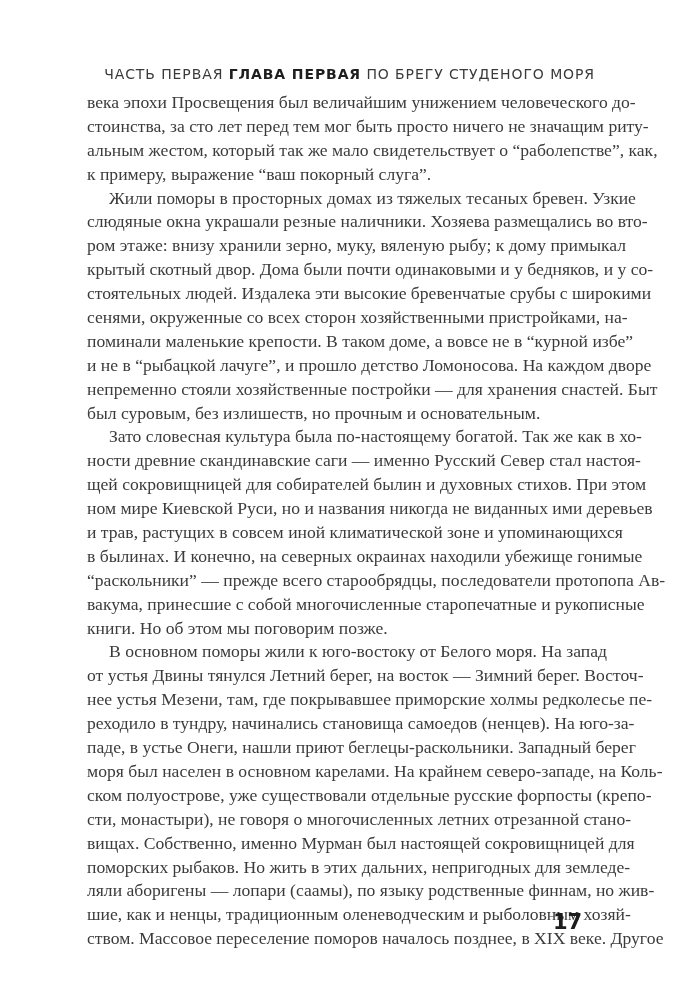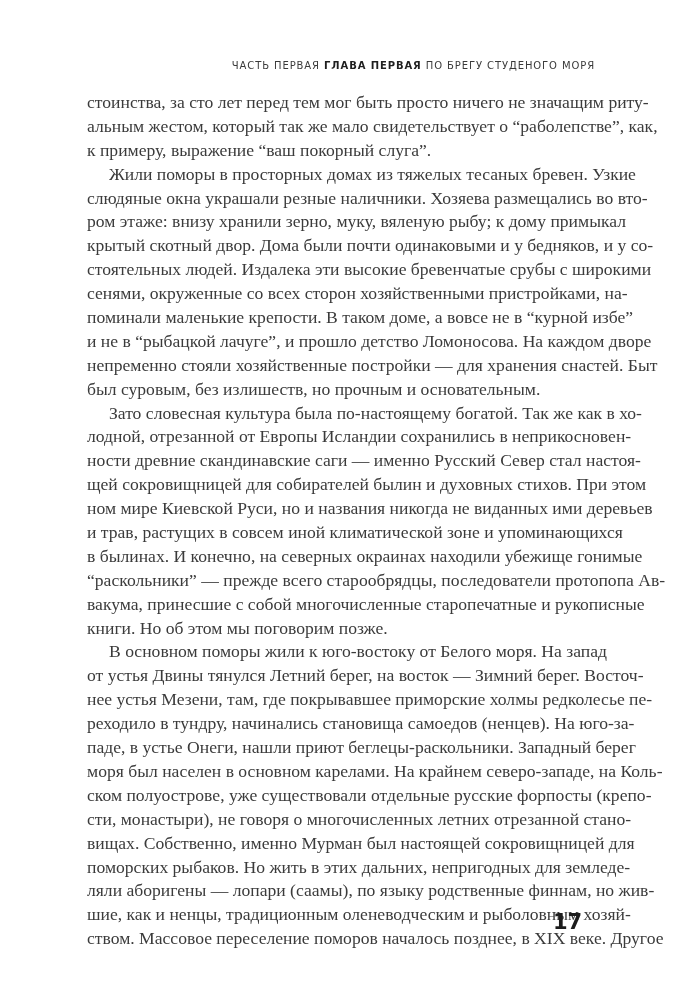--- a/index.html
+++ b/index.html
@@ -8,24 +8,24 @@
       background: #ffffff;
     }
     body {
       width: 683px;
       height: 1001px;
       position: relative;
       overflow: hidden;
     }
     .running-head {
       position: absolute;
-      top: 60px;
+      top: 66px;
       right: 88px;
       font-family: "DejaVu Sans", sans-serif;
-      font-size: 10px;
+      font-size: 14px;
       letter-spacing: 0.9px;
       color: #3a3a3a;
       white-space: nowrap;
     }
     .running-head .bold {
       font-weight: bold;
       color: #1e1e1e;
     }
     .text-block {
       position: absolute;
@@ -65,41 +65,41 @@
 
 <div class="running-head">
   <span>ЧАСТЬ ПЕРВАЯ</span>
   <span class="bold">ГЛАВА ПЕРВАЯ</span>
   <span>ПО БРЕГУ СТУДЕНОГО МОРЯ</span>
 </div>
 
 <div class="text-block">
 
   <div>
+    <span class="line">века эпохи Просвещения был величайшим унижением человеческого до-</span>
     <span class="line">стоинства, за сто лет перед тем мог быть просто ничего не значащим риту-</span>
     <span class="line">альным жестом, который так же мало свидетельствует о “раболепстве”, как,</span>
     <span class="line last">к примеру, выражение “ваш покорный слуга”.</span>
   </div>
 
   <div>
     <span class="line indent">Жили поморы в просторных домах из тяжелых тесаных бревен. Узкие</span>
     <span class="line">слюдяные окна украшали резные наличники. Хозяева размещались во вто-</span>
     <span class="line">ром этаже: внизу хранили зерно, муку, вяленую рыбу; к дому примыкал</span>
     <span class="line">крытый скотный двор. Дома были почти одинаковыми и у бедняков, и у со-</span>
     <span class="line">стоятельных людей. Издалека эти высокие бревенчатые срубы с широкими</span>
     <span class="line">сенями, окруженные со всех сторон хозяйственными пристройками, на-</span>
     <span class="line">поминали маленькие крепости. В таком доме, а вовсе не в “курной избе”</span>
     <span class="line">и не в “рыбацкой лачуге”, и прошло детство Ломоносова. На каждом дворе</span>
     <span class="line">непременно стояли хозяйственные постройки — для хранения снастей. Быт</span>
     <span class="line last">был суровым, без излишеств, но прочным и основательным.</span>
   </div>
 
   <div>
     <span class="line indent">Зато словесная культура была по-настоящему богатой. Так же как в хо-</span>
-    <span class="line">лодной, отрезанной от Европы Исландии сохранились в неприкосновен-</span>
     <span class="line">ности древние скандинавские саги — именно Русский Север стал настоя-</span>
     <span class="line">щей сокровищницей для собирателей былин и духовных стихов. При этом</span>
     <span class="line">ном мире Киевской Руси, но и названия никогда не виданных ими деревьев</span>
     <span class="line">и трав, растущих в совсем иной климатической зоне и упоминающихся</span>
     <span class="line">в былинах. И конечно, на северных окраинах находили убежище гонимые</span>
     <span class="line">“раскольники” — прежде всего старообрядцы, последователи протопопа Ав-</span>
     <span class="line">вакума, принесшие с собой многочисленные старопечатные и рукописные</span>
     <span class="line last">книги. Но об этом мы поговорим позже.</span>
   </div>
 

